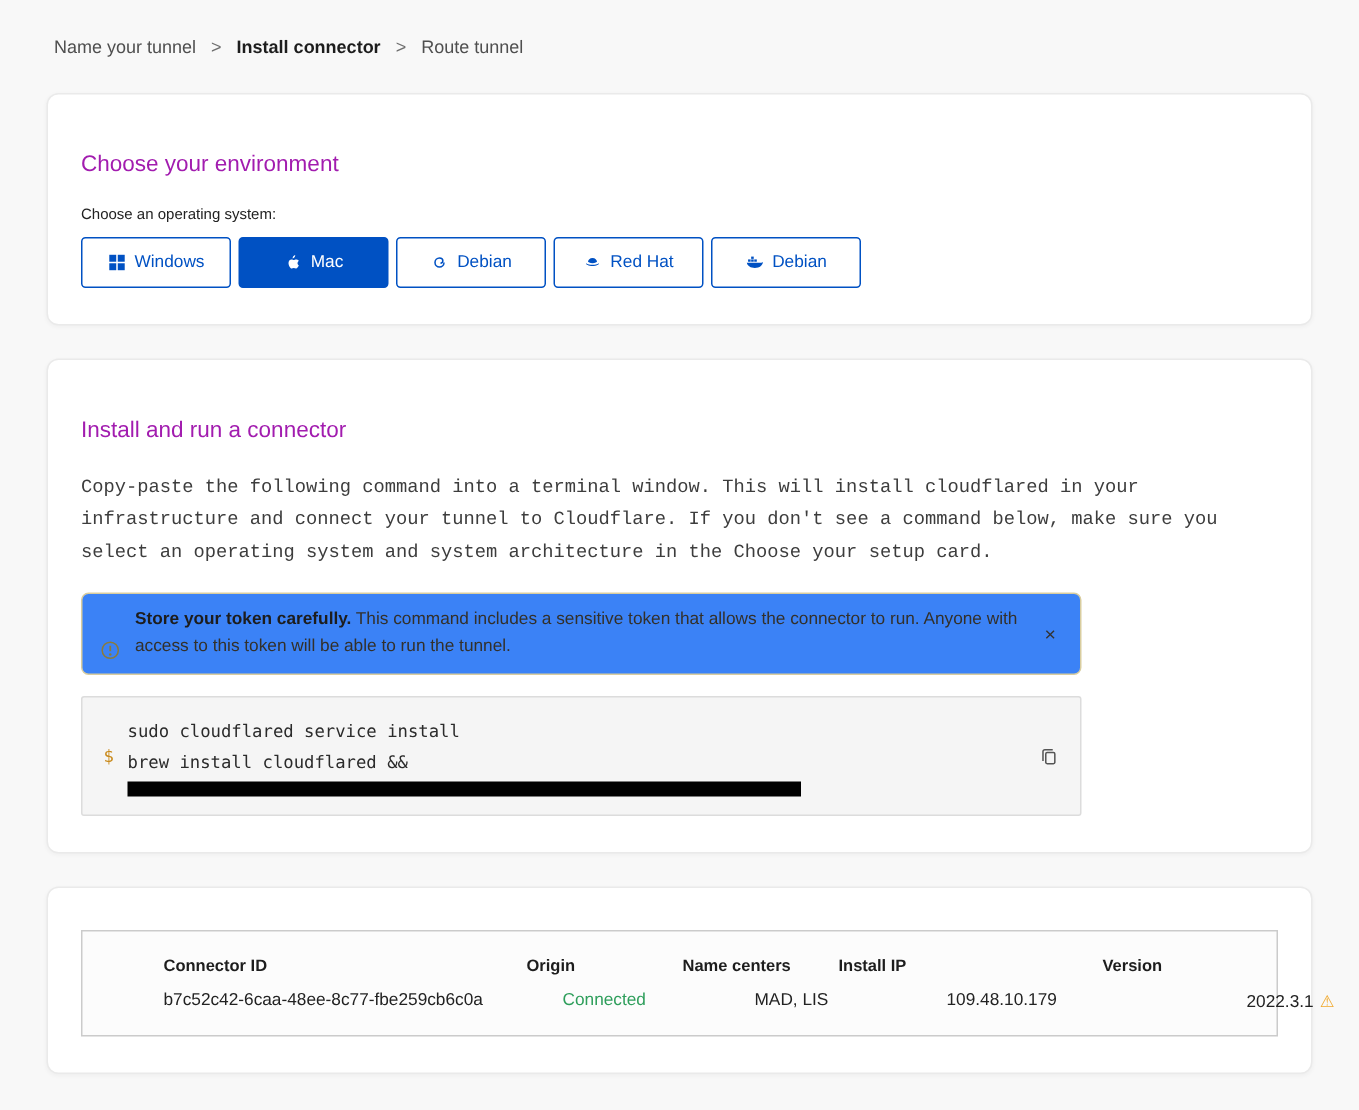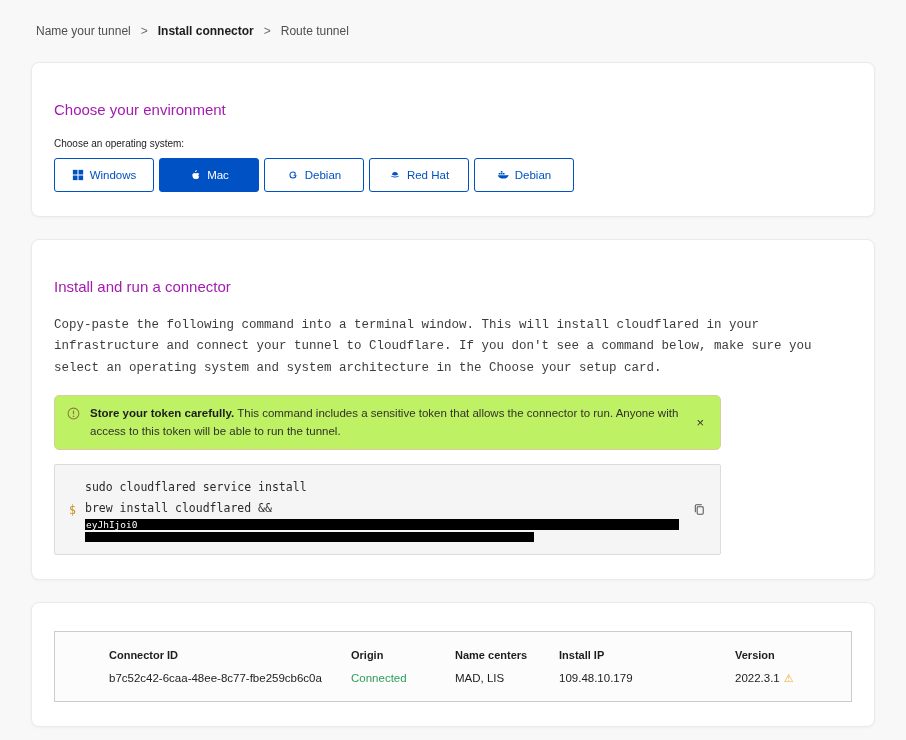--- a/index.html
+++ b/index.html
@@ -21,22 +21,22 @@
   .os-label { font-size: 10px; color: #222; margin-bottom: 9px; }
   .os-buttons { display: flex; gap: 5px; }
   .os-btn { display: inline-flex; align-items: center; justify-content: center; gap: 6px;
             width: 100px; height: 22px; background: #fff; border: 1px solid #0051c3; border-radius: 3px;
             color: #0051c3; font-size: 11.5px; font-family: "Liberation Sans", sans-serif; cursor: pointer; padding: 16px; }
   .os-btn.selected { background: #0051c3; color: #fff; }
   .os-icon { display: inline-flex; align-items: center; }
 
   
   .desc { font-size: 12.5px; color: #3d3d3d; line-height: 1.7; margin: 0 0 16px; max-width: 800px; font-family: Liberation Mono, monospace; }
-  .warning { display: flex; gap: 10px; align-items: flex-start; width: 667px; max-width: 100%;
-             background: #bef264; border: 1px solid #d9cd9f; border-radius: 5px; padding: 9px 12px; }
+  .warning { display: flex; gap: 10px; align-items: flex-end; width: 667px; max-width: 100%;
+             background: #3b82f6; border: 1px solid #d9cd9f; border-radius: 5px; padding: 9px 12px; }
   .warn-icon { flex: none; margin-top: 2px; display: inline-flex; }
   .warn-text { font-size: 11.5px; line-height: 1.55; color: #33302a; }
   .warn-text strong { color: #1d1d1d; }
   .warn-close { margin-left: auto; align-self: center; background: none; border: none; font-size: 13px;
                 color: #333; cursor: pointer; padding: 0 4px; line-height: 1; }
 
   .codeblock { margin-top: 14px; display: flex; align-items: center; width: 667px; max-width: 100%;
                background: #f5f5f5; border: 1px solid #dcdcdc; border-radius: 2px; padding: 12px 14px; }
   .prompt { flex: none; width: 16px; color: #c98a1b; font-family: "DejaVu Sans Mono", monospace; font-size: 11.5px; }
   .code-lines { flex: 1; min-width: 0; font-family: "DejaVu Sans Mono", monospace; font-size: 11.5px; color: #2b2b2b; }
@@ -44,21 +44,21 @@
   .redact-bar1 { background: #000; height: 11px; width: 594px; max-width: 100%; color: #fff;
                  font-size: 9.5px; line-height: 11px; padding-left: 1px; font-family: "DejaVu Sans Mono", monospace;
                  overflow: hidden; white-space: nowrap; }
   .redact-bar2 { background: #000; height: 10px; width: 449px; max-width: 80%; margin-top: 2px; }
   .copy-btn { flex: none; background: none; border: none; cursor: pointer; padding: 0 0 0 8px; align-self: center; display: inline-flex; }
 
   
   .table { border: 1px solid #cbcbcb; background: #fcfcfc; padding: 17px 8px 16px 54px; margin-top: 2px; }
   .thead, .trow { display: grid; grid-template-columns: 242px 104px 104px 176px 1fr; align-items: center; }
   .th { font-size: 11px; font-weight: bold; color: #1d1d1d; }
-  .trow { margin-top: 11px; font-size: 11.5px; color: #222; }
+  .trow { margin-top: 11px; font-size: 11.5px; color: #222; gap: 24px; }
   .status-connected { color: #2e9e5b; }
   .warn-tri { color: #f0a82c; margin-left: 4px; font-size: 11px; }
 </style>
 </head>
 <body>
 
 <div class="page">
 
   <nav class="breadcrumb" id="breadcrumb"><span class="bc-item">Name your tunnel</span><span class="bc-sep">&gt;</span><span class="bc-item active">Install connector</span><span class="bc-sep">&gt;</span><span class="bc-item">Route tunnel</span></nav>
 
@@ -134,21 +134,20 @@
         <span>This command includes a sensitive token that allows the connector to run. Anyone with access to this token will be able to run the tunnel.</span>
       </div>
       <button class="warn-close">×</button>
     </div>
 
     <div class="codeblock">
       <span class="prompt">$</span>
       <div class="code-lines">
         <div class="code-line">sudo cloudflared service install</div>
         <div class="code-line">brew install cloudflared &amp;&amp;</div>
-        <div class="redact-bar1"><span>eyJhIjoi0</span></div>
         <div class="redact-bar2"></div>
       </div>
       <button class="copy-btn">
         <svg viewBox="0 0 14 14" width="13" height="13" fill="none" stroke="#555" stroke-width="1.1">
             <rect x="4.5" y="4" width="6.5" height="8" rx="1"></rect>
             <path d="M9.5 2H3.8A1.3 1.3 0 0 0 2.5 3.3V10"></path>
           </svg>
       </button>
     </div>
   </section>

